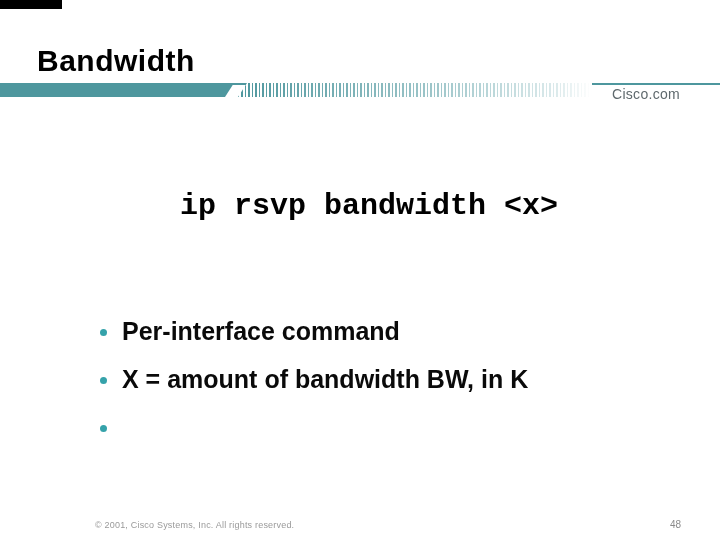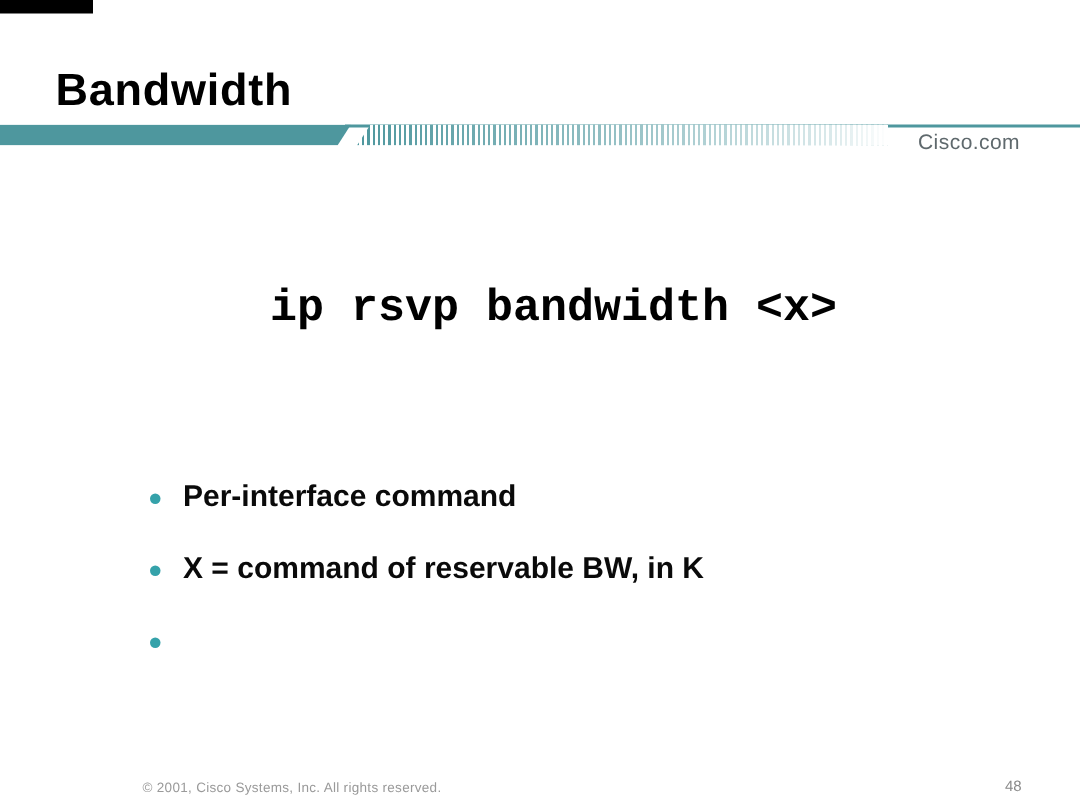--- a/index.html
+++ b/index.html
@@ -95,21 +95,21 @@
   }
   .dot {
     width: 7px; height: 7px;
     border-radius: 50%;
     background: #35a2aa;
     margin-right: 15px;
     margin-top: 3px;
     flex-shrink: 0;
   }
   .bullet-text {
-    font-size: 20px;
+    font-size: 25px;
     font-weight: bold;
     color: #0a0a0a;
     white-space: nowrap;
   }
 
   .footer-copyright {
     position: absolute;
     left: 95px; top: 520px;
     font-size: 9px;
     color: #9a9a9a;
@@ -143,21 +143,21 @@
 
   <div class="code">ip rsvp bandwidth &lt;x&gt;</div>
 
   <ul class="bullets">
     <li class="bullet">
       <span class="dot"></span>
       <span class="bullet-text">Per-interface command</span>
     </li>
     <li class="bullet">
       <span class="dot"></span>
-      <span class="bullet-text">X = command of reservable BW, in K</span>
+      <span class="bullet-text">X = amount of bandwidth BW, in K</span>
     </li>
     <li class="bullet">
       <span class="dot"></span>
     </li>
   </ul>
 
   <div class="footer-copyright">© 2001, Cisco Systems, Inc. All rights reserved.</div>
   <div class="footer-page">48</div>
 
 </div>

